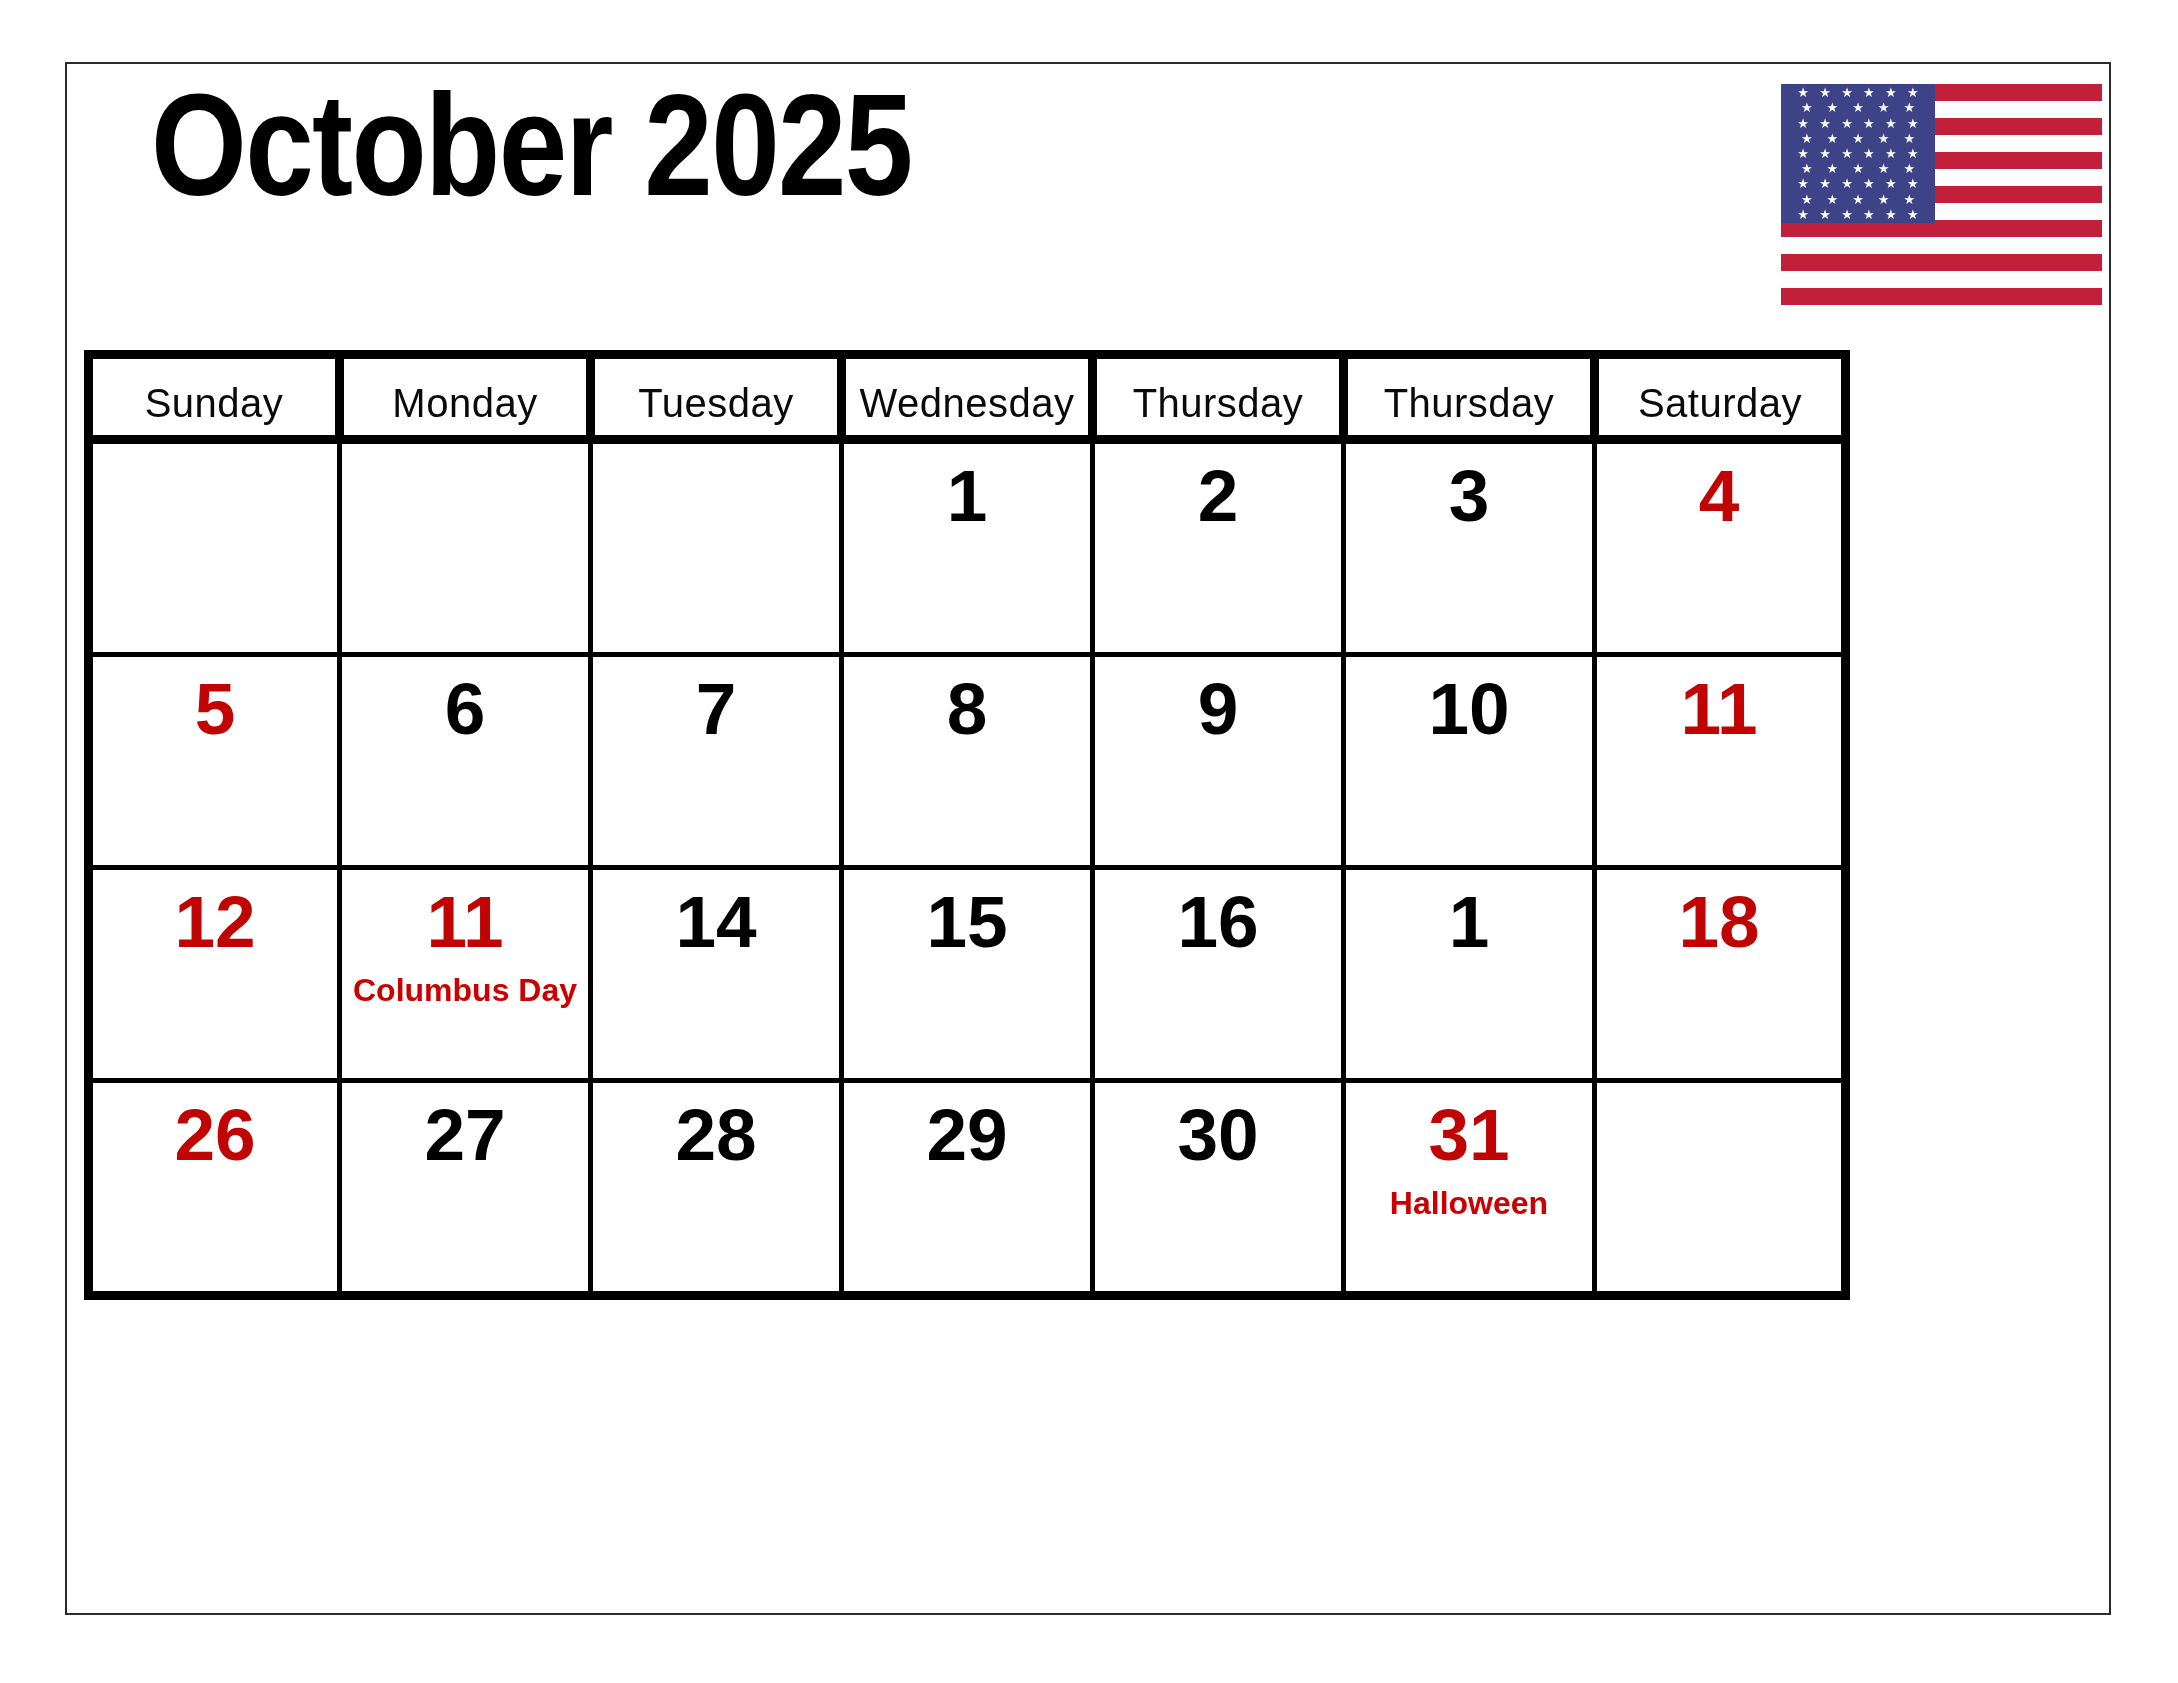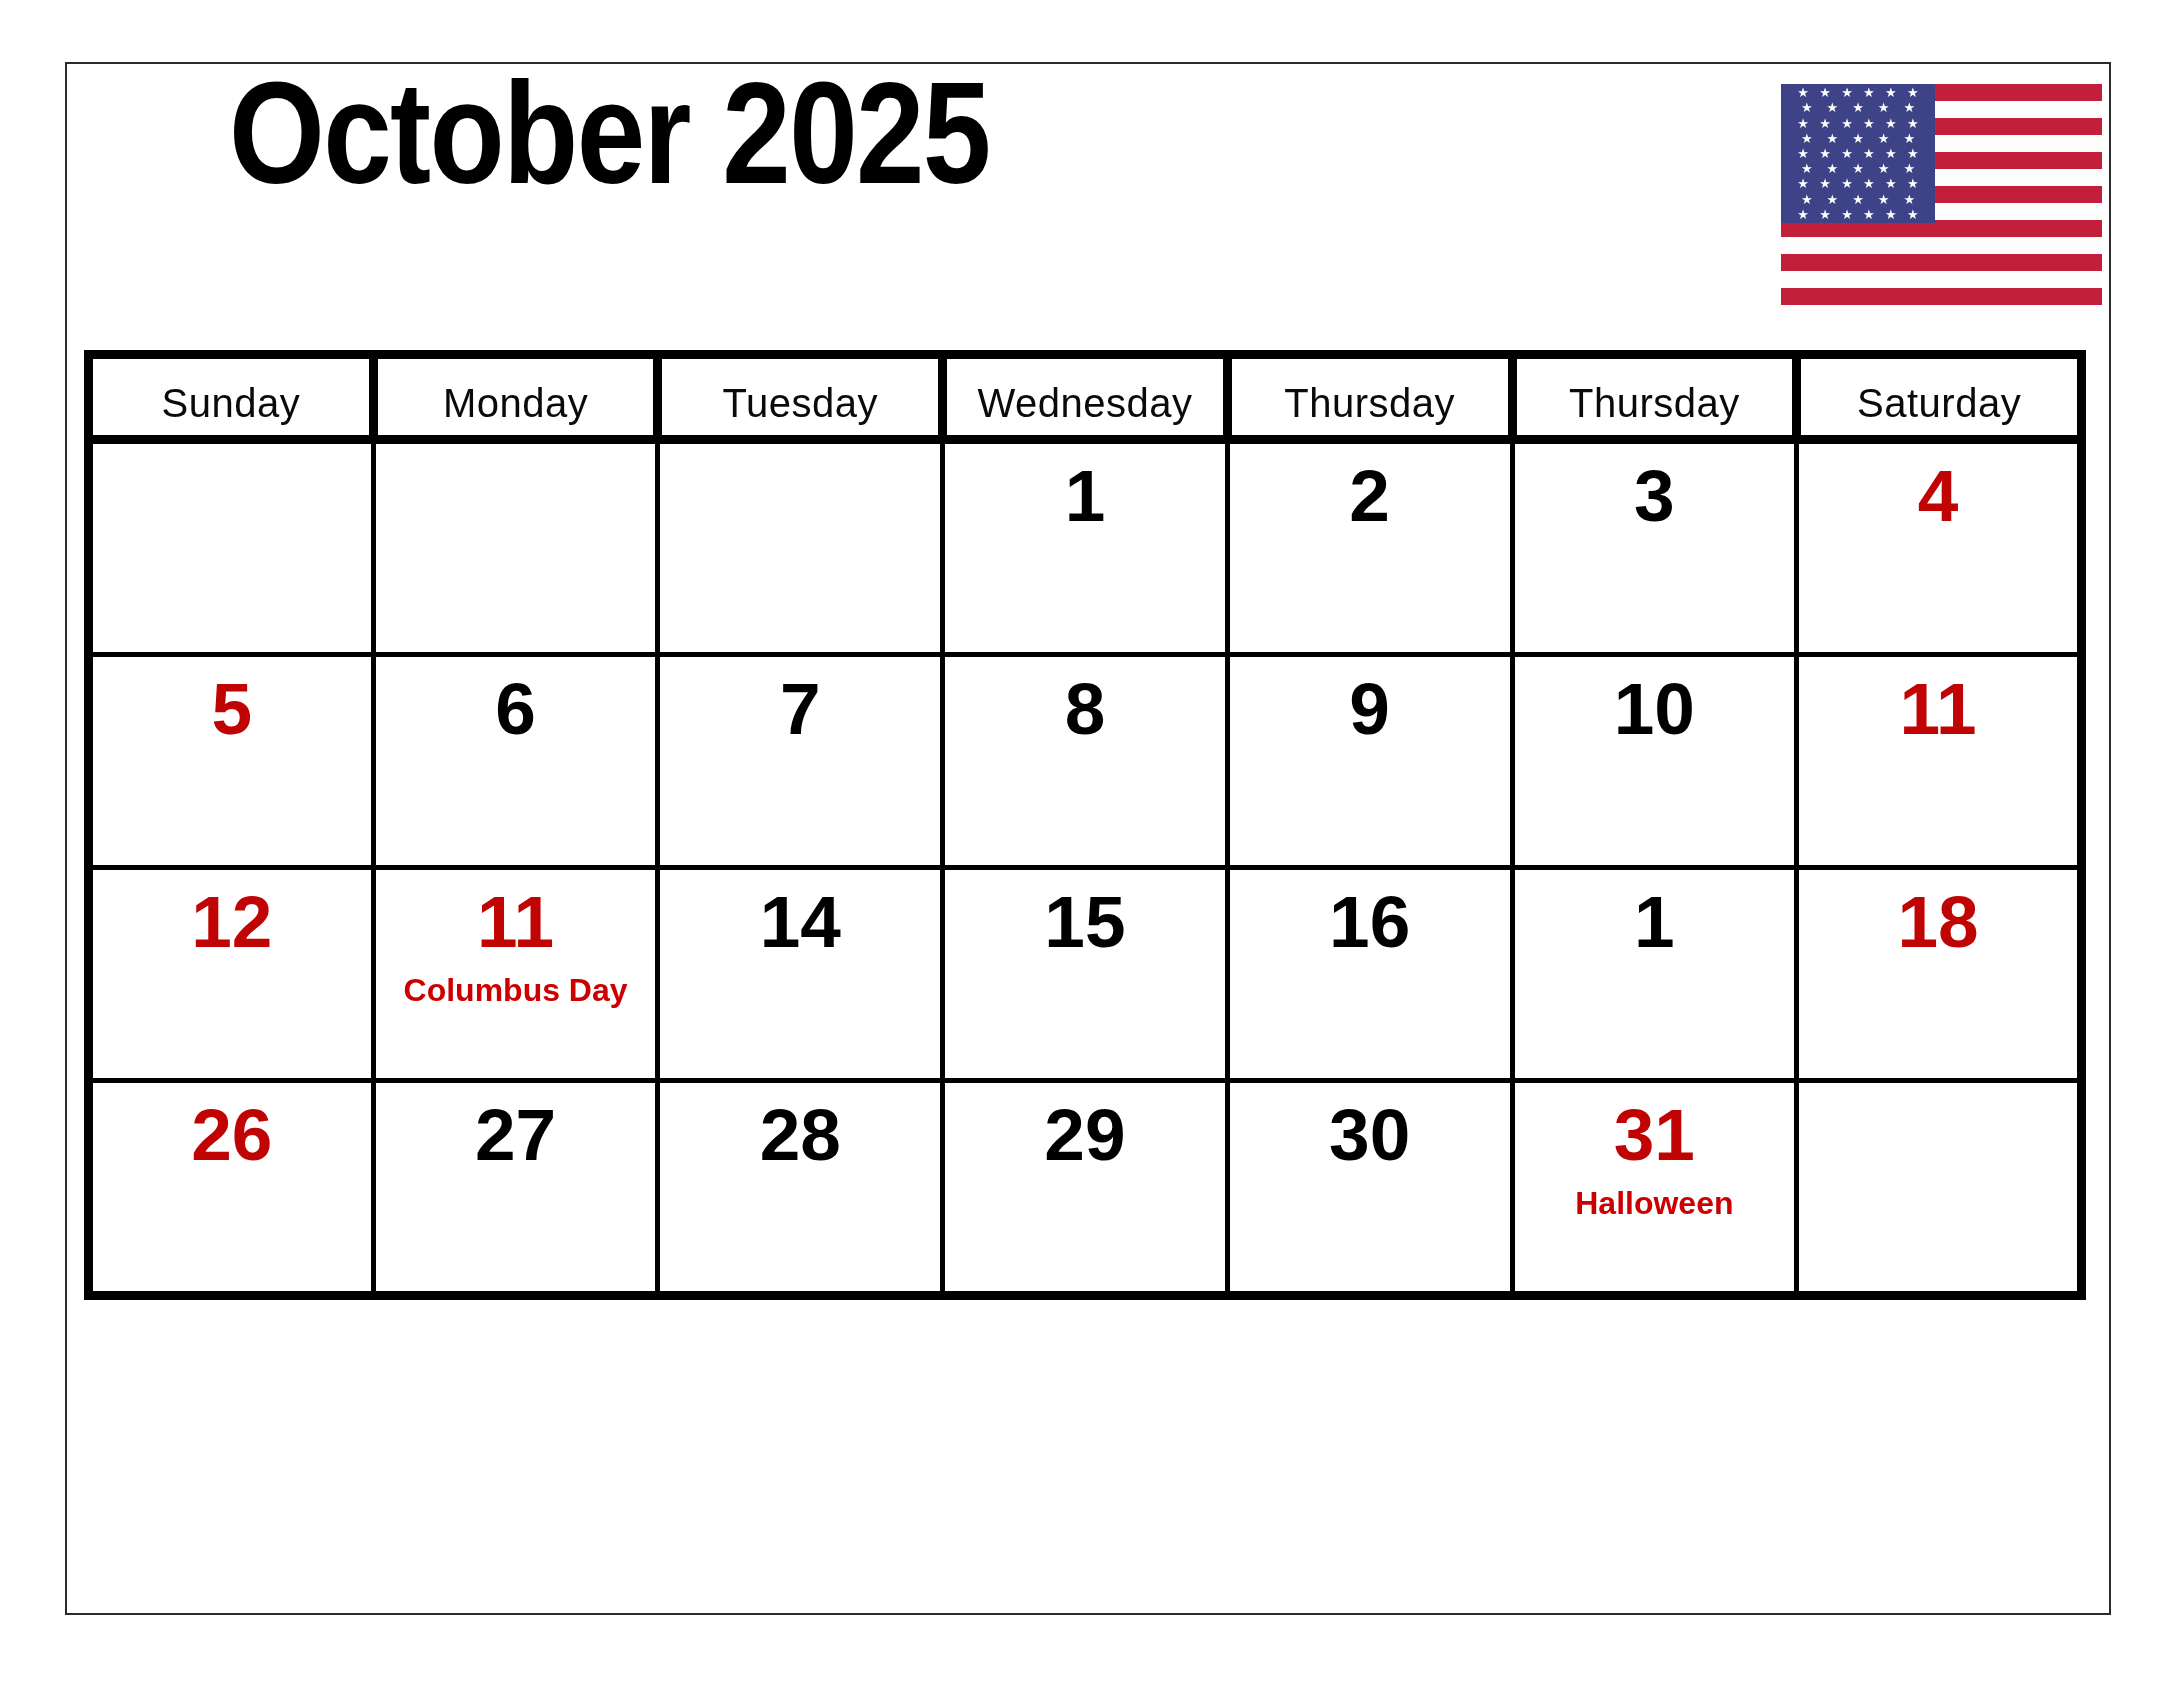--- a/index.html
+++ b/index.html
@@ -6,22 +6,22 @@
   body{
     width:2178px;height:1683px;position:relative;background:#ffffff;
     font-family:"Liberation Sans", sans-serif;color:#000;
     overflow:hidden;
   }
   .page-border{
     position:absolute;left:65px;top:62px;width:2042px;height:1549px;
     border:2px solid #2b2b2b;background:#fff;box-sizing:content-box;
   }
   .title{
-    position:absolute;left:84px;top:61px;width:1051px;height:168px;
-    margin:0;text-align:center;line-height:1;white-space:nowrap;
+    position:absolute;left:84px;top:73px;width:1051px;height:168px;
+    margin:0;line-height:1;white-space:nowrap;
   }
   .title-inner{
     display:inline-block;font-size:145px;font-weight:bold;
     letter-spacing:-2px;transform:scaleX(0.85);transform-origin:center;
   }
   .flag{
     position:absolute;left:1781px;top:84px;width:321px;height:224px;
   }
   .flag-stripes{
     position:absolute;left:0;top:0;right:0;bottom:0;
@@ -31,21 +31,21 @@
   .flag-canton{
     position:absolute;left:0;top:0;width:154px;height:139px;
     background:var(--flag-blue,#3e4287);
     display:flex;flex-direction:column;justify-content:space-evenly;
   }
   .star-row{
     color:#fff;font-size:13px;line-height:1;text-align:center;
     display:flex;justify-content:space-evenly;padding:0 6px;
   }
   table.calendar{
-    position:absolute;left:84px;top:350px;width:2002px;
+    position:absolute;left:84px;top:350px;width:1766px;
     border-collapse:collapse;table-layout:fixed;background:#fff;
     border:9px solid #000;
   }
   .calendar th{
     border:9px solid #000;height:67px;vertical-align:bottom;
     font-weight:400;font-size:40px;letter-spacing:0.5px;color:#0a0a0a;
     padding:0 0 9px 0;
   }
   .calendar td{
     border:5px solid #000;height:208px;vertical-align:top;

